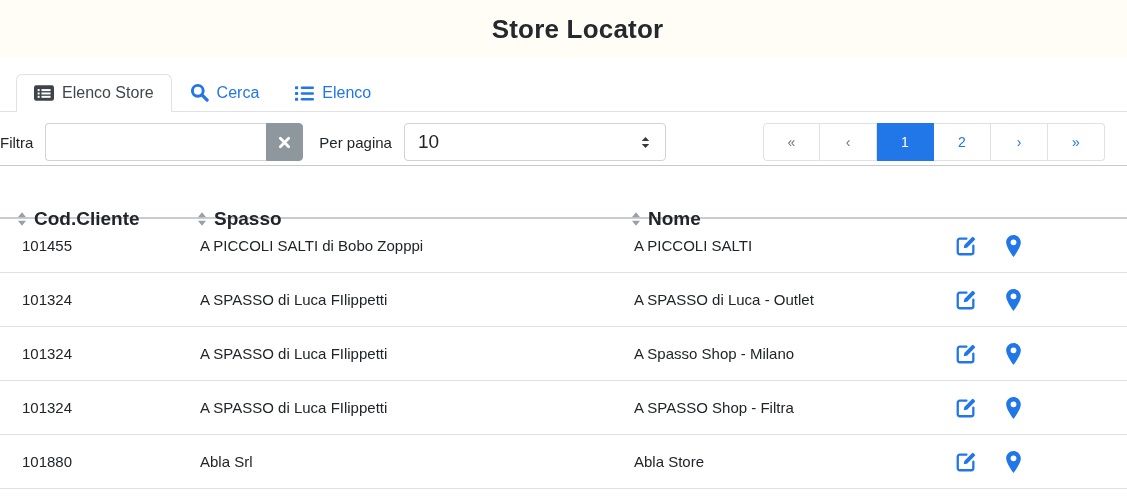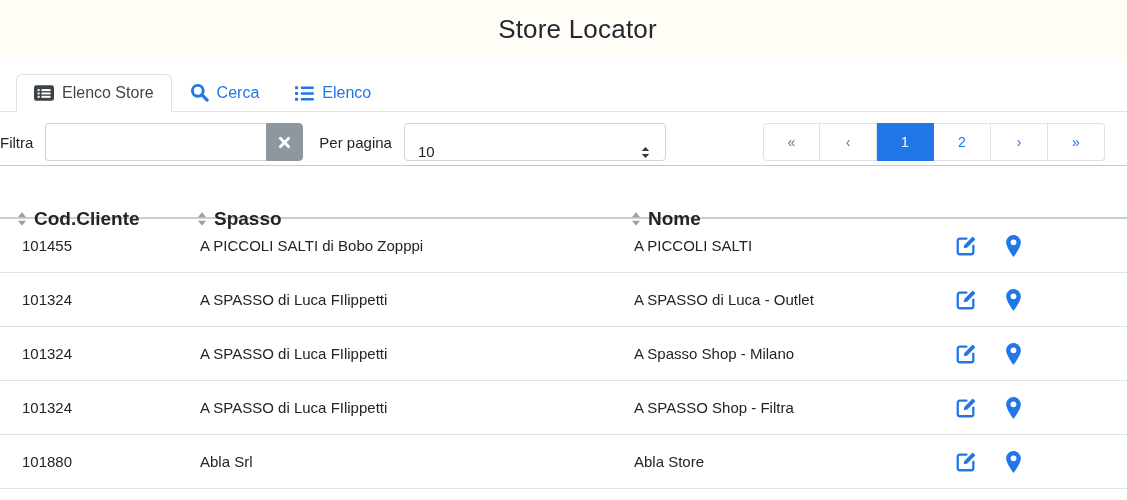--- a/index.html
+++ b/index.html
@@ -10,34 +10,34 @@
     --dark-text:#212529;
     --muted:#6c757d;
     --gray-btn:#8f979e;
     --sort-gray:#9aa0a6;
     --tab-dark:#3d4349;
   }
   *{box-sizing:border-box;margin:0;padding:0;}
   html,body{width:1127px;height:500px;overflow:hidden;}
   body{font-family:"Liberation Sans", sans-serif;background:#fff;color:var(--dark-text);}
   .topbar{height:58px;background:var(--cream);display:flex;align-items:center;justify-content:center;}
-  .topbar h1{font-size:26px;font-weight:400;color:#24292e;letter-spacing:.2px;margin-left:28px;}
+  .topbar h1{font-size:26px;font-weight:700;color:#24292e;letter-spacing:.2px;margin-left:28px;}
   .tabs{display:flex;align-items:flex-end;margin-top:12px;padding:0 16px;border-bottom:1px solid var(--border);height:42px;}
   .tab{display:flex;align-items:center;gap:8px;font-size:16px;padding:9px 17px;cursor:pointer;border:1px solid transparent;border-radius:6px 6px 0 0;margin-bottom:-1px;}
   .tab.active{background:#fff;border-color:var(--border);border-bottom-color:#fff;color:#3f474e;}
   .tab.link{color:var(--accent);}
   .tab-ic{display:inline-flex;align-items:center;}
   .controls{display:flex;align-items:center;margin-top:11px;height:38px;font-size:15px;}
   .lbl{color:#212529;}
   .lbl.filtra{}
   .lbl.perpage{margin-left:16px;}
   .input-group{display:flex;margin-left:12px;height:38px;}
   .input-group input{width:221px;height:38px;border:1px solid var(--input-border);border-right:0;border-radius:4px 0 0 4px;padding:0 12px;font-size:15px;font-family:inherit;outline:none;color:var(--dark-text);}
   .clear-btn{width:37px;height:38px;background:var(--gray-btn);border:1px solid var(--gray-btn);border-radius:0 4px 4px 0;display:flex;align-items:center;justify-content:center;cursor:pointer;}
-  .select{margin-left:12px;width:262px;height:38px;border:1px solid var(--input-border);border-radius:4px;display:flex;align-items:flex-end;justify-content:space-between;padding:0 13px;font-size:15px;cursor:pointer;background:#fff;}
+  .select{margin-left:12px;width:262px;height:38px;border:1px solid var(--input-border);border-radius:4px;display:flex;align-items:center;justify-content:space-between;padding:0 13px;font-size:19px;cursor:pointer;background:#fff;}
   .pagination{margin-left:auto;margin-right:22px;display:flex;height:38px;border-radius:4px;}
   .pg{width:57px;display:flex;align-items:center;justify-content:center;font-size:14px;border:1px solid var(--border);border-left:0;background:#fff;cursor:pointer;}
   .pg:first-child{border-left:1px solid var(--border);border-radius:4px 0 0 4px;}
   .pg:last-child{border-radius:0 4px 4px 0;}
   .pg.disabled{color:var(--muted);cursor:default;}
   .pg.active{background:var(--accent);border-color:var(--accent);color:#fff;}
   .pg.link{color:var(--accent);}
   .table{margin-top:4px;border-top:1px solid #c6cacd;}
   .thead{display:grid;grid-template-columns:178px 434px 323px 1fr;height:53px;align-items:center;border-bottom:2px solid #c9cdd1;}
   .th{display:flex;align-items:center;gap:6px;padding-left:16px;font-weight:bold;font-size:19px;cursor:pointer;margin-top:42px;}

